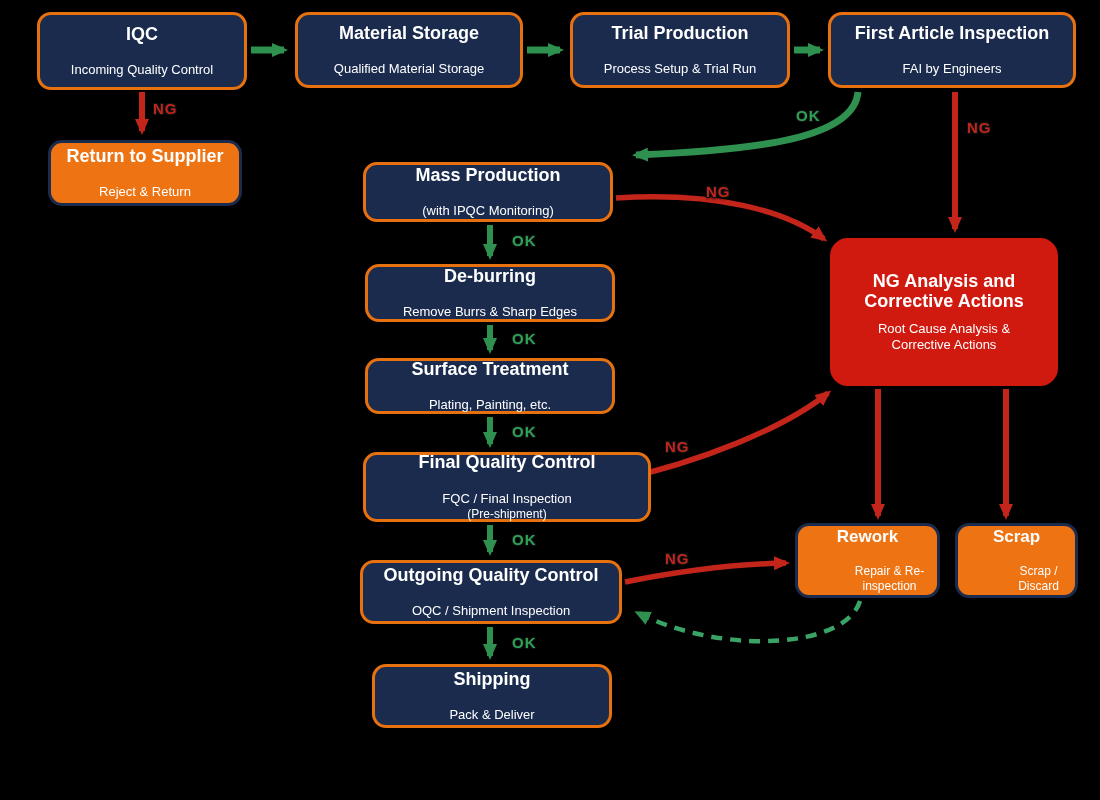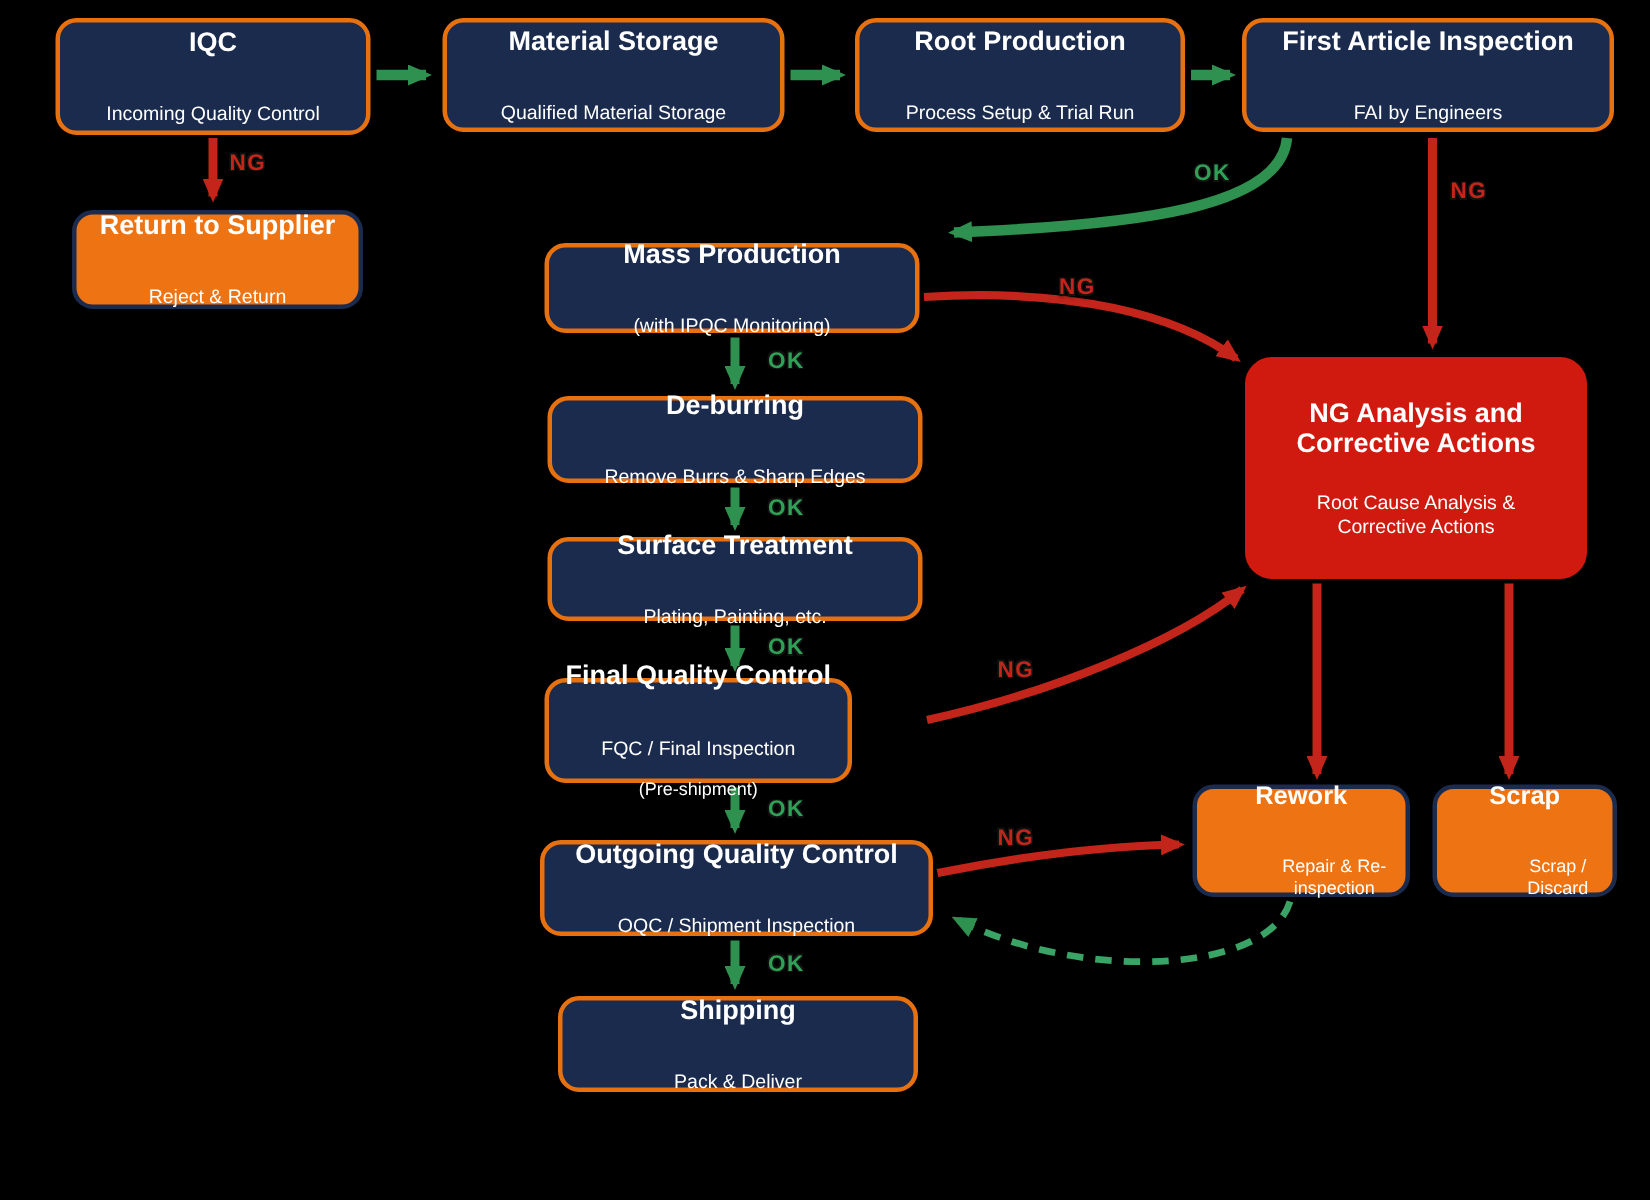--- a/index.html
+++ b/index.html
@@ -5,40 +5,40 @@
   html,body { margin:0; padding:0; background:#000; }
   .canvas {
     position:relative; width:1100px; height:800px; background:#000;
     font-family:"Liberation Sans", sans-serif; overflow:hidden;
   }
   svg.arrows { position:absolute; left:0; top:0; width:1100px; height:800px; }
 
   .node {
     position:absolute; box-sizing:border-box; border-radius:14px;
     display:flex; flex-direction:column; justify-content:center; align-items:center;
-    text-align:center; padding:6px 10px; color:#fff;gap:12px;
+    text-align:center; padding:6px 10px; color:#fff;
   }
   .node.navy  { background:#1a2b4e; border:3px solid #e8710f; }
   .node.orange{ background:#ee7312; border:3px solid #1a2b4e; }
   .node.red   { background:#d11a0f; border:3px solid #d11a0f; border-radius:18px; }
 
   .node .title    { font-weight:bold; font-size:18px; line-height:1.15; }
   .node .subtitle { font-size:13px; line-height:1.25; margin-top:18px; }
   .node .subtitle2{ font-size:12px; line-height:1.2; }
 
   
   .n-iqc      { left:37px;  top:12px;  width:210px; height:78px; }
   .n-material { left:295px; top:12px;  width:228px; height:76px; }
   .n-trial    { left:570px; top:12px;  width:220px; height:76px; }
   .n-fai      { left:828px; top:12px;  width:248px; height:76px; }
   .n-return   { left:48px;  top:140px; width:194px; height:66px; }
   .n-mass     { left:363px; top:162px; width:250px; height:60px; }
   .n-deburr   { left:365px; top:264px; width:250px; height:58px; }
   .n-surface  { left:365px; top:358px; width:250px; height:56px; }
-  .n-fqc      { left:363px; top:452px; width:205px; height:70px; }
+  .n-fqc      { left:363px; top:452px; width:288px; height:70px; }
   .n-oqc      { left:360px; top:560px; width:262px; height:64px; }
   .n-shipping { left:372px; top:664px; width:240px; height:64px; }
   .n-ng       { left:830px; top:238px; width:228px; height:148px; padding:28px 14px; }
   .n-ng .title { font-size:18px; }
   .n-ng .subtitle { margin-top:9px; }
   .n-rework   { left:795px; top:523px; width:145px; height:75px; padding:4px 6px; }
   .n-scrap    { left:955px; top:523px; width:123px; height:75px; padding:4px 6px; }
   .n-rework .title, .n-scrap .title { font-size:17px; }
   .n-rework .subtitle, .n-scrap .subtitle { font-size:12px;padding-left:44px; }
 
@@ -101,21 +101,21 @@
     <div class="title">IQC</div>
     <div class="subtitle">Incoming Quality Control</div>
   </div>
 
   <div class="node navy n-material">
     <div class="title">Material Storage</div>
     <div class="subtitle">Qualified Material Storage</div>
   </div>
 
   <div class="node navy n-trial">
-    <div class="title">Root Production</div>
+    <div class="title">Trial Production</div>
     <div class="subtitle">Process Setup &amp; Trial Run</div>
   </div>
 
   <div class="node navy n-fai">
     <div class="title">First Article Inspection</div>
     <div class="subtitle">FAI by Engineers</div>
   </div>
 
   <div class="node orange n-return">
     <div class="title">Return to Supplier</div>

